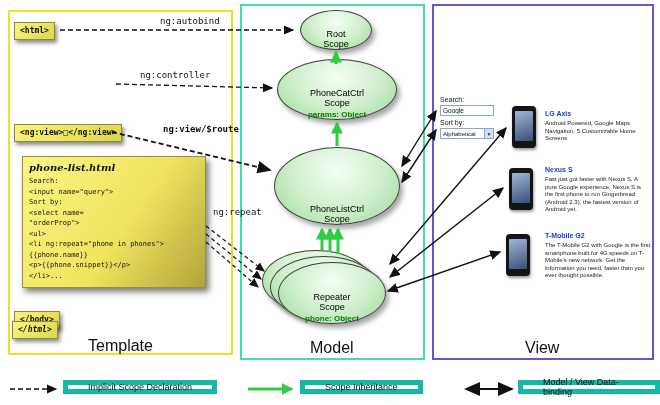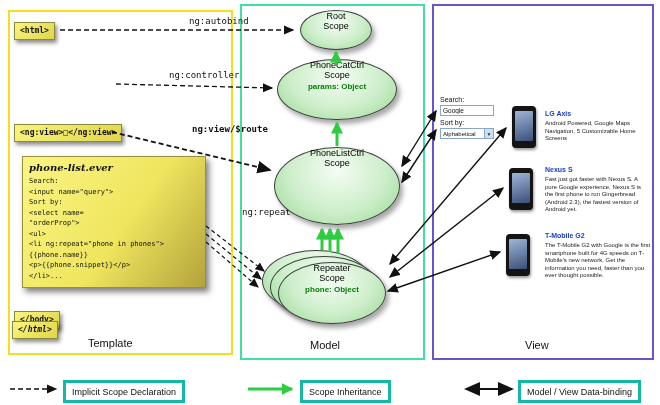--- a/index.html
+++ b/index.html
@@ -4,90 +4,90 @@
 <style>
   * { margin:0; padding:0; box-sizing:border-box; }
   html,body { background:#fff; font-family:"Liberation Sans", sans-serif; }
   .stage { position:relative; width:660px; height:405px; background:#fff; overflow:hidden; }
 
   
   .col { position:absolute; border-style:solid; border-width:2px; background:transparent; }
   .col-template { left:8px; top:10px; width:225px; height:345px; border-color:#f2df1f; }
   .col-model    { left:240px; top:4px; width:185px; height:356px; border-color:#3fe0a0; }
   .col-view     { left:432px; top:4px; width:222px; height:356px; border-color:#6655cc; }
-  .col-label { position:absolute; font-size:11px; color:#111; }
+  .col-label { position:absolute; font-size:16px; color:#111; }
 
   
   .ybox { position:absolute; background:linear-gradient(135deg,#f9f47c,#e0d64b);
           border:1px solid #8a8a3a; box-shadow:2px 3px 4px rgba(0,0,0,.45);
           font-family:"DejaVu Sans Mono", monospace; font-weight:bold; font-size:8px;
           line-height:10px; padding:3px 5px; white-space:pre-line; color:#111; }
 
   .note { position:absolute; left:22px; top:156px; width:184px;
           background:linear-gradient(125deg,#faf584 0%, #efe55e 55%, #b3a33b 100%);
           border:1px solid #97903c; box-shadow:3px 4px 6px rgba(0,0,0,.5); padding:5px 6px 6px 6px; }
   .note-title { font-family:"DejaVu Serif", serif; font-style:italic; font-weight:bold;
                 font-size:10px; color:#111; margin-bottom:3px; }
   .note-code { font-family:"DejaVu Sans Mono", monospace; font-size:7px; line-height:10.5px;
                white-space:pre; color:#111; }
 
   
   .ellipse { position:absolute; border-radius:50%; border:1px solid #3f3f3f;
              background:radial-gradient(ellipse at 50% 30%, #f4fdf4 0%, #cdeeca 55%, #97d892 100%);
              box-shadow:3px 4px 5px rgba(0,0,0,.35);
-             display:flex; flex-direction:column; align-items:center; justify-content:flex-start;
+             display:flex; flex-direction:column; align-items:center; justify-content:flex-end;
              text-align:center; }
   .e-title { font-size:9px; line-height:10px; color:#000; white-space:pre-line; }
   .e-prop  { font-size:8px; line-height:9.5px; font-weight:bold; color:#0a7a0a; white-space:pre-line; margin-top:2px; }
 
   
-  .alabel { position:absolute; font-family:"DejaVu Sans Mono", monospace; font-size:9px; color:#111;margin-left:29px; }
+  .alabel { position:absolute; font-family:"DejaVu Sans Mono", monospace; font-size:9px; color:#111; }
   .alabel.bold { font-weight:bold; }
 
   
   .v-label { position:absolute; font-size:7px; color:#111; }
   .v-input { position:absolute; width:54px; height:11px; border:1px solid #8aa6c8; background:#fff;
              font-size:6.5px; padding:0 2px; font-family:"Liberation Sans", sans-serif; color:#111; }
   .v-select { position:absolute; width:54px; height:11px; border:1px solid #8aa6c8; background:#fff;
               display:flex; align-items:center; justify-content:space-between; font-size:6px; color:#111; }
   .v-select .val { padding-left:2px; }
   .v-select .dd { width:9px; height:100%; background:#cfe0f4; border-left:1px solid #8aa6c8;
                   font-size:5px; display:flex; align-items:center; justify-content:center; color:#334; }
 
   .phone { position:absolute; width:24px; height:42px; background:#141414; border-radius:4px;
            box-shadow:1px 2px 3px rgba(0,0,0,.4); }
   .phone::after { content:""; position:absolute; left:3px; top:5px; right:3px; bottom:7px;
                   background:linear-gradient(160deg,#9fb6d8,#3a4f79); border-radius:1px; }
   .p-name { position:absolute; font-size:7px; font-weight:bold; color:#1a3fc4; }
   .p-desc { position:absolute; width:106px; font-size:6px; line-height:7.5px; color:#222; }
 
   
-  .lg-box { position:absolute; top:380px; height:23px; border:3px solid #14b8a6; background:#fff;
-            font-size:9px; color:#111; padding:0 6px; display:flex; align-items:center; }
+  .lg-box { position:absolute; top:380px; height:14px; border:5px solid #14b8a6; background:#fff;
+            font-size:9px; color:#111; padding:0 20px; display:flex; align-items:center; }
 
   svg.overlay { position:absolute; left:0; top:0; width:660px; height:405px; pointer-events:none; }
 </style>
 </head>
 <body>
 
 <div class="stage">
 
   <div class="col col-template"></div>
   <div class="col col-model"></div>
   <div class="col col-view"></div>
 
   <div class="col-label" style="left:88px; top:337px;">Template</div>
   <div class="col-label" style="left:310px; top:339px;">Model</div>
   <div class="col-label" style="left:525px; top:339px;">View</div>
 
   <div class="ybox" style="left:14px; top:22px;">&lt;html&gt;</div>
   <div class="ybox" style="left:14px; top:124px;">&lt;ng:view&gt;□&lt;/ng:view&gt;</div>
 
   <div class="note">
-    <div class="note-title">phone-list.ever</div>
+    <div class="note-title">phone-list.html</div>
     <div class="note-code">Search:
 &lt;input name="query"&gt;
 Sort by:
 &lt;select name=
 "orderProp"&gt;
 &lt;ul&gt;
 &lt;li ng:repeat="phone in phones"&gt;
 {{phone.name}}
 &lt;p&gt;{{phone.snippet}}&lt;/p&gt;
 &lt;/li&gt;...</div>

